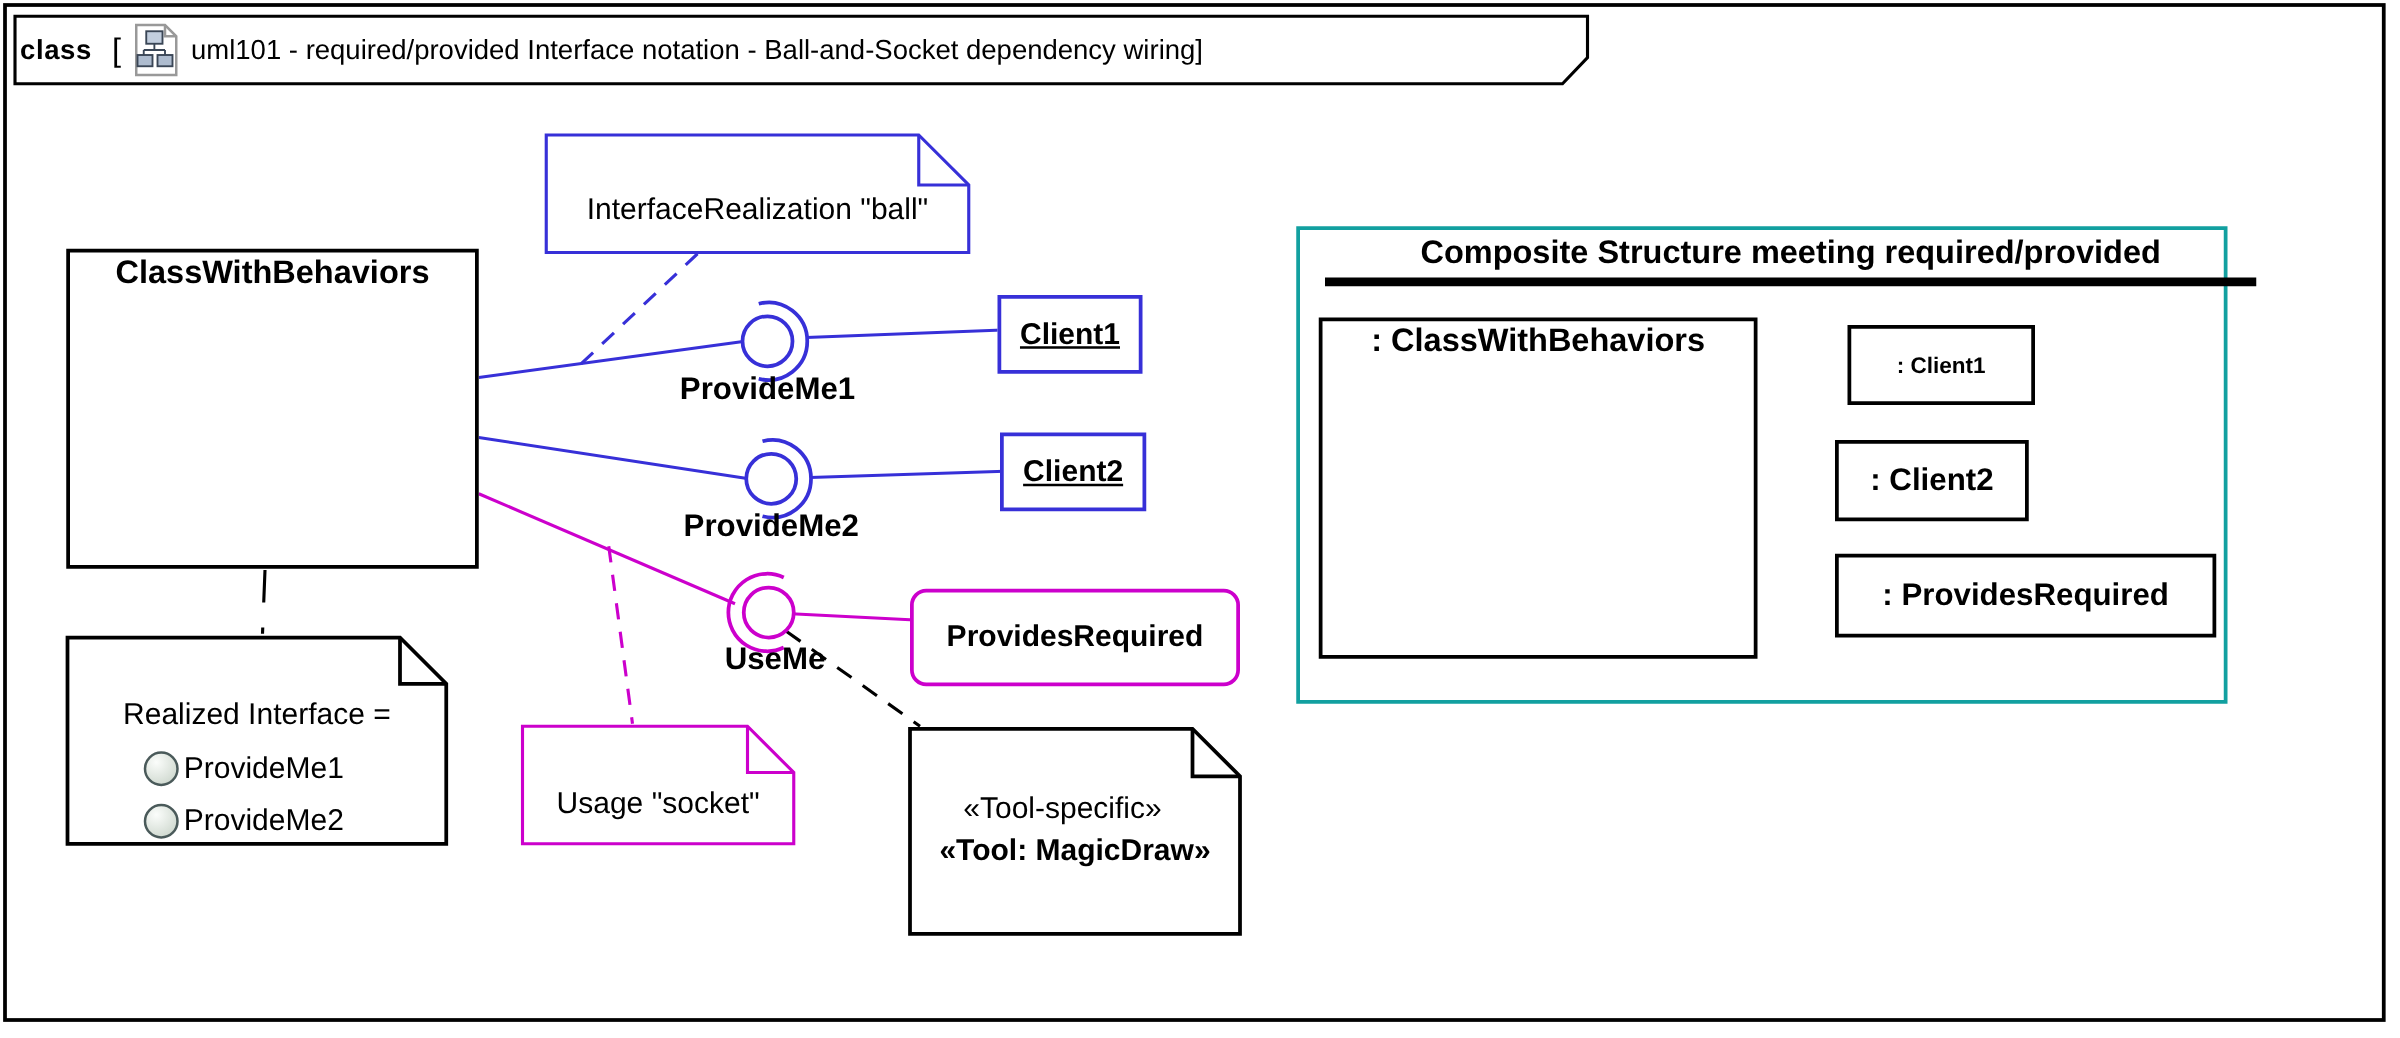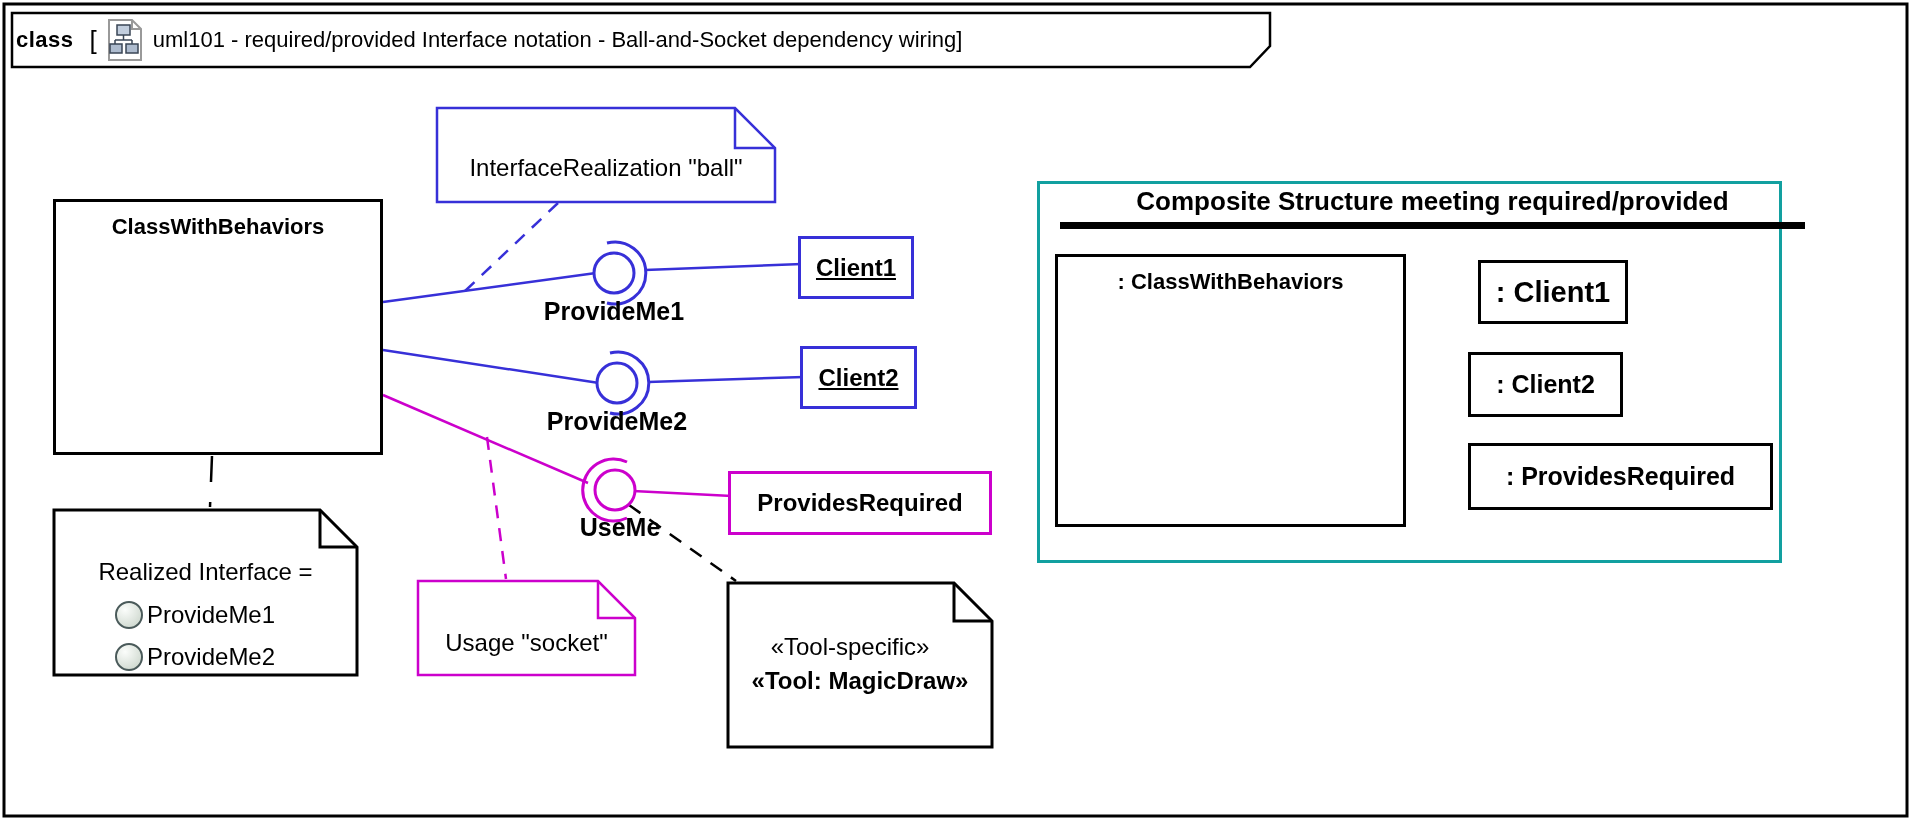--- a/index.html
+++ b/index.html
@@ -6,21 +6,21 @@
   .stage{
     position:relative;width:1920px;height:830px;background:#ffffff;
     font-family:"Liberation Sans", sans-serif;color:#000;overflow:hidden;
   }
   svg.underlay{position:absolute;left:0;top:0;z-index:0;}
   .node{
     position:absolute;box-sizing:border-box;background:#fff;border:3px solid #000;
     display:flex;align-items:center;justify-content:center;
     font-weight:bold;font-size:24px;z-index:2;
   }
-  .node.top-title{align-items:flex-start;padding-top:12px;font-size:22px;}
+  .node.top-title{align-items:flex-start;font-size:26px;}
   .node.blue{border-color:#3730d8;text-decoration:underline;}
   .node.magenta{border-color:#cc00cc;}
   .lbl{
     position:absolute;z-index:3;font-size:24px;text-align:center;
     white-space:nowrap;line-height:28px;
   }
   .lbl.b{font-weight:bold;font-size:25px;}
   .header-bar{
     position:absolute;left:12px;top:13px;width:1258px;height:54px;z-index:3;
     display:flex;align-items:center;gap:10px;padding-left:4px;box-sizing:border-box;
@@ -137,21 +137,21 @@
   </div>
 
   <div class="node blue" style="left:798px;top:236px;width:116px;height:63px;">
     <span>Client1</span>
   </div>
 
   <div class="node blue" style="left:800px;top:346px;width:117px;height:63px;">
     <span>Client2</span>
   </div>
 
-  <div class="node magenta" style="left:728px;top:471px;width:264px;height:64px;">
+  <div class="node magenta" style="left:728px;top:471px;width:264px;height:78px;border-radius:13px;">
     <span>ProvidesRequired</span>
   </div>
 
   <div class="lbl b" style="left:504px;top:297px;width:220px;">ProvideMe1</div>
   <div class="lbl b" style="left:507px;top:407px;width:220px;">ProvideMe2</div>
   <div class="lbl b" style="left:540px;top:513px;width:160px;">UseMe</div>
 
   <div class="lbl" style="left:440px;top:154px;width:332px;">InterfaceRealization "ball"</div>
 
   <div class="lbl" style="left:54px;top:558px;width:303px;">Realized Interface =</div>
@@ -165,21 +165,21 @@
 
   <div class="comp-frame"></div>
   <div class="comp-title">
     <span>Composite Structure meeting required/provided</span>
   </div>
 
   <div class="node top-title" style="left:1055px;top:254px;width:351px;height:273px;">
     <span>: ClassWithBehaviors</span>
   </div>
 
-  <div class="node" style="left:1478px;top:260px;width:150px;height:64px;font-size:29px;">
+  <div class="node" style="left:1478px;top:260px;width:150px;height:64px;font-size:18px;">
     <span>: Client1</span>
   </div>
 
   <div class="node" style="left:1468px;top:352px;width:155px;height:65px;font-size:25px;">
     <span>: Client2</span>
   </div>
 
   <div class="node" style="left:1468px;top:443px;width:305px;height:67px;font-size:25px;">
     <span>: ProvidesRequired</span>
   </div>

